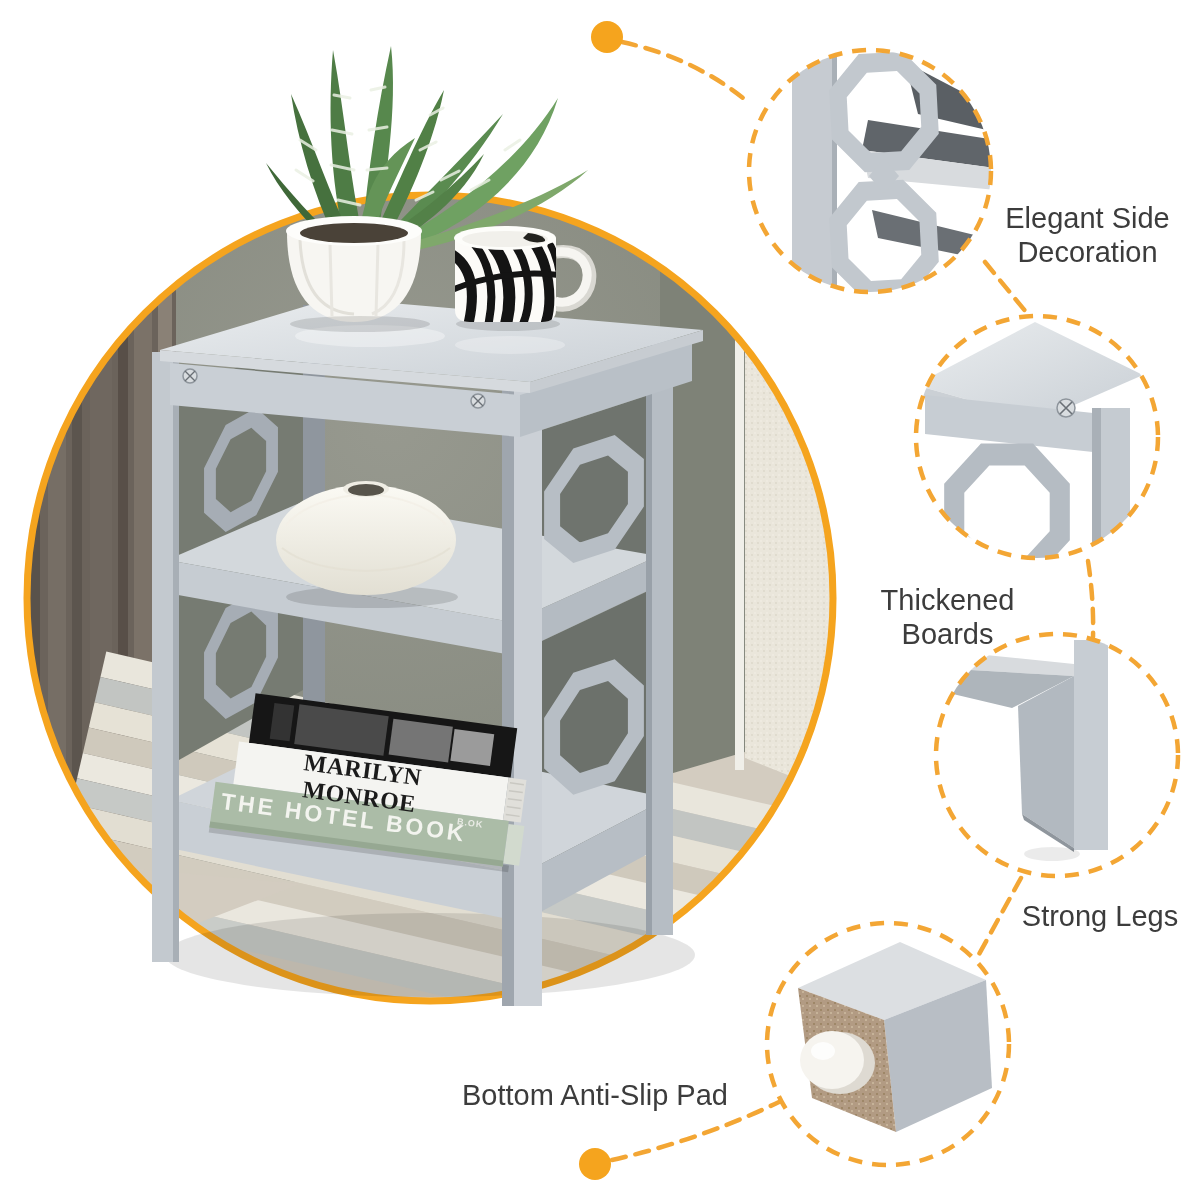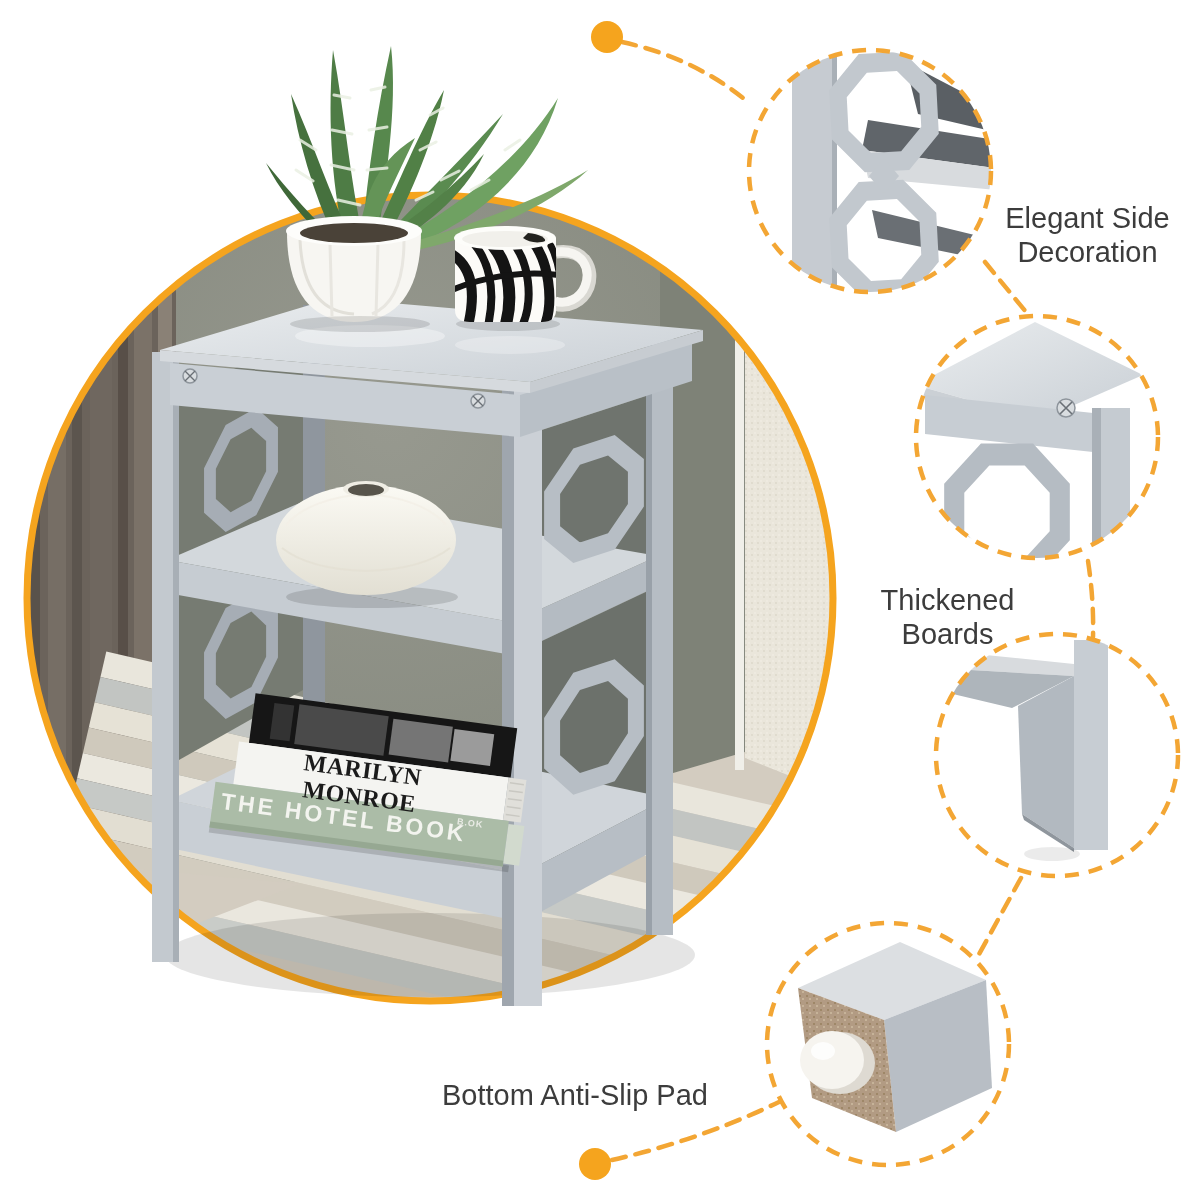--- a/index.html
+++ b/index.html
@@ -4,21 +4,21 @@
 <style>
   html,body{margin:0;padding:0;background:#ffffff;}
   .canvas{position:relative;width:1200px;height:1200px;background:#ffffff;overflow:hidden;
           font-family:"Liberation Sans",sans-serif;}
   .canvas svg{position:absolute;left:0;top:0;}
   .feature-label{position:absolute;color:#3C3C3C;text-align:center;white-space:pre-line;
           line-height:1.16;font-size:29px;font-family:"Liberation Sans",sans-serif;}
   .label-1{left:985px;top:202px;width:205px;}
   .label-2{left:855px;top:584px;width:185px;}
   .label-3{left:1005px;top:900px;width:190px;}
-  .label-4{left:420px;top:1079px;width:310px;}
+  .label-4{left:440px;top:1079px;width:310px;}
   .book-title-1{position:absolute;left:243px;top:741px;width:238px;text-align:center;
           font-family:"Liberation Serif",serif;font-weight:700;font-size:24px;letter-spacing:.5px;
           color:#1b1b1b;transform:rotate(7.6deg);transform-origin:0 50%;}
   .book-title-2{position:absolute;left:215px;top:787px;width:260px;text-align:center;
           font-family:"Liberation Sans",sans-serif;font-weight:700;font-size:23px;letter-spacing:3px;
           color:#F3F4EF;transform:rotate(7.6deg);transform-origin:0 50%;}
   .book-mark{position:absolute;left:457px;top:818px;font-size:9px;font-weight:700;
           color:#E9EBE5;letter-spacing:1px;transform:rotate(7.6deg);}
 </style>
 </head>
@@ -334,18 +334,19 @@
     <path d="M612 1160 Q 700 1140 779 1102"></path>
   </g>
   <circle cx="607" cy="37" r="16" fill="#F5A41E"></circle>
   <circle cx="595" cy="1164" r="16" fill="#F5A41E"></circle>
 </svg>
 
   <div class="feature-label label-1">Elegant Side
 Decoration</div>
   <div class="feature-label label-2">Thickened
 Boards</div>
+  <div class="feature-label label-3">Strong Legs</div>
   <div class="feature-label label-4">Bottom Anti-Slip Pad</div>
 
   <div class="book-title-1">MARILYN MONROE</div>
   <div class="book-title-2">THE HOTEL BOOK</div>
   <div class="book-mark">B.OK</div>
 </div>
 
 </body></html>

